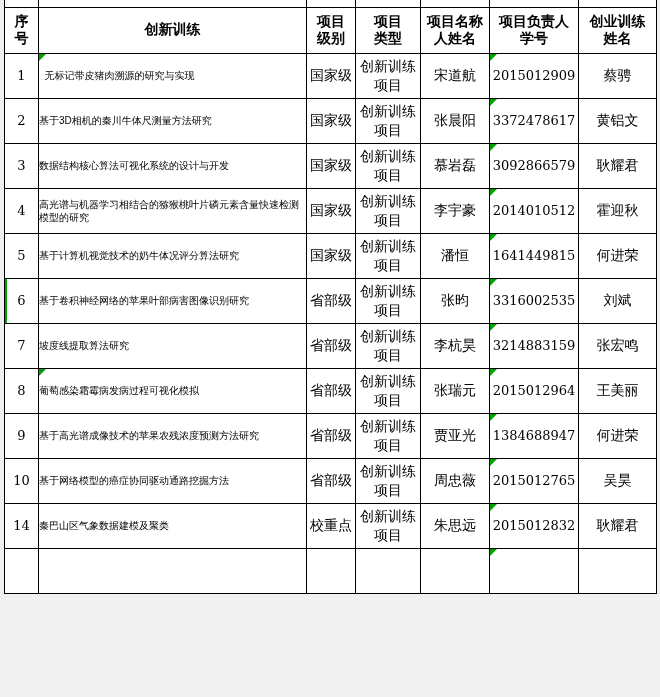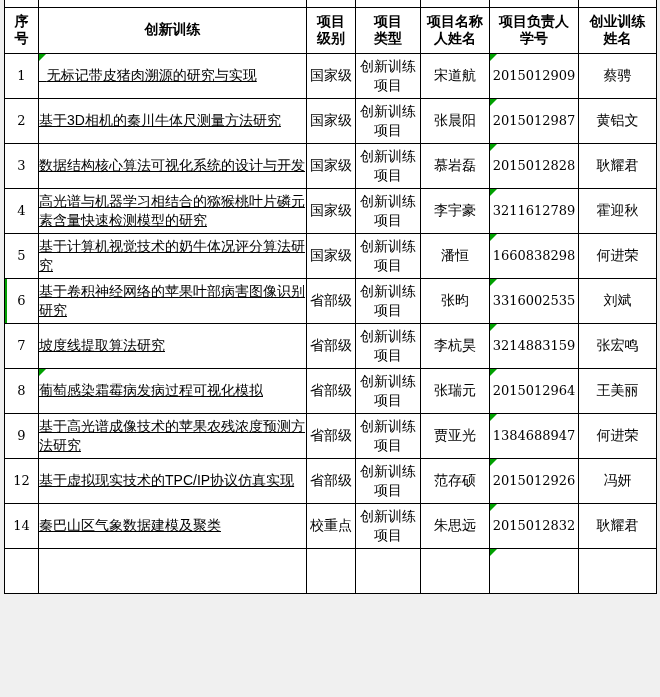--- a/index.html
+++ b/index.html
@@ -39,26 +39,25 @@
     white-space:pre-line;
     line-height:1.25;
   }
   .c-no, .c-id {
     text-align:center;
     font-family:"DejaVu Serif", serif;
     font-size:13px;
   }
   .c-name {
     text-align:left;
-    font-size:14px;
+    font-size:10px;
     line-height:1.3;
     white-space:pre-wrap;
     word-break:break-all;
     padding:0 1px;
-    text-decoration:underline;
   }
   .c-level, .c-type, .c-leader, .c-teacher {
     text-align:center;
     font-size:14px;
     line-height:1.3;
     white-space:pre-line;
   }
   .triangle {
     position:absolute; top:0; left:0;
     width:0; height:0;
@@ -122,51 +121,51 @@
     <td class="c-id"><span class="cell-text">2015012909</span><span class="triangle"></span></td>
     <td class="c-teacher"><span class="cell-text">蔡骋</span></td>
   </tr>
         <tr>
     <td class="c-no"><span class="cell-text">2</span></td>
     <td class="c-name"><span class="cell-text">基于3D相机的秦川牛体尺测量方法研究</span></td>
     <td class="c-level"><span class="cell-text">国家级</span></td>
     <td class="c-type"><span class="cell-text">创新训练
 项目</span></td>
     <td class="c-leader"><span class="cell-text">张晨阳</span></td>
-    <td class="c-id"><span class="cell-text">2015012987</span><span class="triangle"></span></td>
+    <td class="c-id"><span class="cell-text">3372478617</span><span class="triangle"></span></td>
     <td class="c-teacher"><span class="cell-text">黄铝文</span></td>
   </tr>
         <tr>
     <td class="c-no"><span class="cell-text">3</span></td>
     <td class="c-name"><span class="cell-text">数据结构核心算法可视化系统的设计与开发</span></td>
     <td class="c-level"><span class="cell-text">国家级</span></td>
     <td class="c-type"><span class="cell-text">创新训练
 项目</span></td>
     <td class="c-leader"><span class="cell-text">慕岩磊</span></td>
-    <td class="c-id"><span class="cell-text">2015012828</span><span class="triangle"></span></td>
+    <td class="c-id"><span class="cell-text">3092866579</span><span class="triangle"></span></td>
     <td class="c-teacher"><span class="cell-text">耿耀君</span></td>
   </tr>
         <tr>
     <td class="c-no"><span class="cell-text">4</span></td>
     <td class="c-name"><span class="cell-text">高光谱与机器学习相结合的猕猴桃叶片磷元素含量快速检测模型的研究</span></td>
     <td class="c-level"><span class="cell-text">国家级</span></td>
     <td class="c-type"><span class="cell-text">创新训练
 项目</span></td>
     <td class="c-leader"><span class="cell-text">李宇豪</span></td>
-    <td class="c-id"><span class="cell-text">3211612789</span><span class="triangle"></span></td>
+    <td class="c-id"><span class="cell-text">2014010512</span><span class="triangle"></span></td>
     <td class="c-teacher"><span class="cell-text">霍迎秋</span></td>
   </tr>
         <tr>
     <td class="c-no"><span class="cell-text">5</span></td>
     <td class="c-name"><span class="cell-text">基于计算机视觉技术的奶牛体况评分算法研究</span></td>
     <td class="c-level"><span class="cell-text">国家级</span></td>
     <td class="c-type"><span class="cell-text">创新训练
 项目</span></td>
     <td class="c-leader"><span class="cell-text">潘恒</span></td>
-    <td class="c-id"><span class="cell-text">1660838298</span><span class="triangle"></span></td>
+    <td class="c-id"><span class="cell-text">1641449815</span><span class="triangle"></span></td>
     <td class="c-teacher"><span class="cell-text">何进荣</span></td>
   </tr>
         <tr>
     <td class="c-no"><span class="cell-text">6</span><span class="green-bar"></span></td>
     <td class="c-name"><span class="cell-text">基于卷积神经网络的苹果叶部病害图像识别研究</span></td>
     <td class="c-level"><span class="cell-text">省部级</span></td>
     <td class="c-type"><span class="cell-text">创新训练
 项目</span></td>
     <td class="c-leader"><span class="cell-text">张昀</span></td>
     <td class="c-id"><span class="cell-text">3316002535</span><span class="triangle"></span></td>
@@ -196,28 +195,28 @@
     <td class="c-no"><span class="cell-text">9</span></td>
     <td class="c-name"><span class="cell-text">基于高光谱成像技术的苹果农残浓度预测方法研究</span></td>
     <td class="c-level"><span class="cell-text">省部级</span></td>
     <td class="c-type"><span class="cell-text">创新训练
 项目</span></td>
     <td class="c-leader"><span class="cell-text">贾亚光</span></td>
     <td class="c-id"><span class="cell-text">1384688947</span><span class="triangle"></span></td>
     <td class="c-teacher"><span class="cell-text">何进荣</span></td>
   </tr>
         <tr>
-    <td class="c-no"><span class="cell-text">12</span></td>
-    <td class="c-name"><span class="cell-text">基于虚拟现实技术的TPC/IP协议仿真实现</span></td>
-    <td class="c-level"><span class="cell-text">省部级</span></td>
-    <td class="c-type"><span class="cell-text">创新训练
-项目</span></td>
-    <td class="c-leader"><span class="cell-text">范存硕</span></td>
-    <td class="c-id"><span class="cell-text">2015012926</span><span class="triangle"></span></td>
-    <td class="c-teacher"><span class="cell-text">冯妍</span></td>
+    <td class="c-no"><span class="cell-text">10</span></td>
+    <td class="c-name"><span class="cell-text">基于网络模型的癌症协同驱动通路挖掘方法</span></td>
+    <td class="c-level"><span class="cell-text">省部级</span></td>
+    <td class="c-type"><span class="cell-text">创新训练
+项目</span></td>
+    <td class="c-leader"><span class="cell-text">周忠薇</span></td>
+    <td class="c-id"><span class="cell-text">2015012765</span><span class="triangle"></span></td>
+    <td class="c-teacher"><span class="cell-text">吴昊</span></td>
   </tr>
         <tr>
     <td class="c-no"><span class="cell-text">14</span></td>
     <td class="c-name"><span class="cell-text">秦巴山区气象数据建模及聚类</span></td>
     <td class="c-level"><span class="cell-text">校重点</span></td>
     <td class="c-type"><span class="cell-text">创新训练
 项目</span></td>
     <td class="c-leader"><span class="cell-text">朱思远</span></td>
     <td class="c-id"><span class="cell-text">2015012832</span><span class="triangle"></span></td>
     <td class="c-teacher"><span class="cell-text">耿耀君</span></td>

